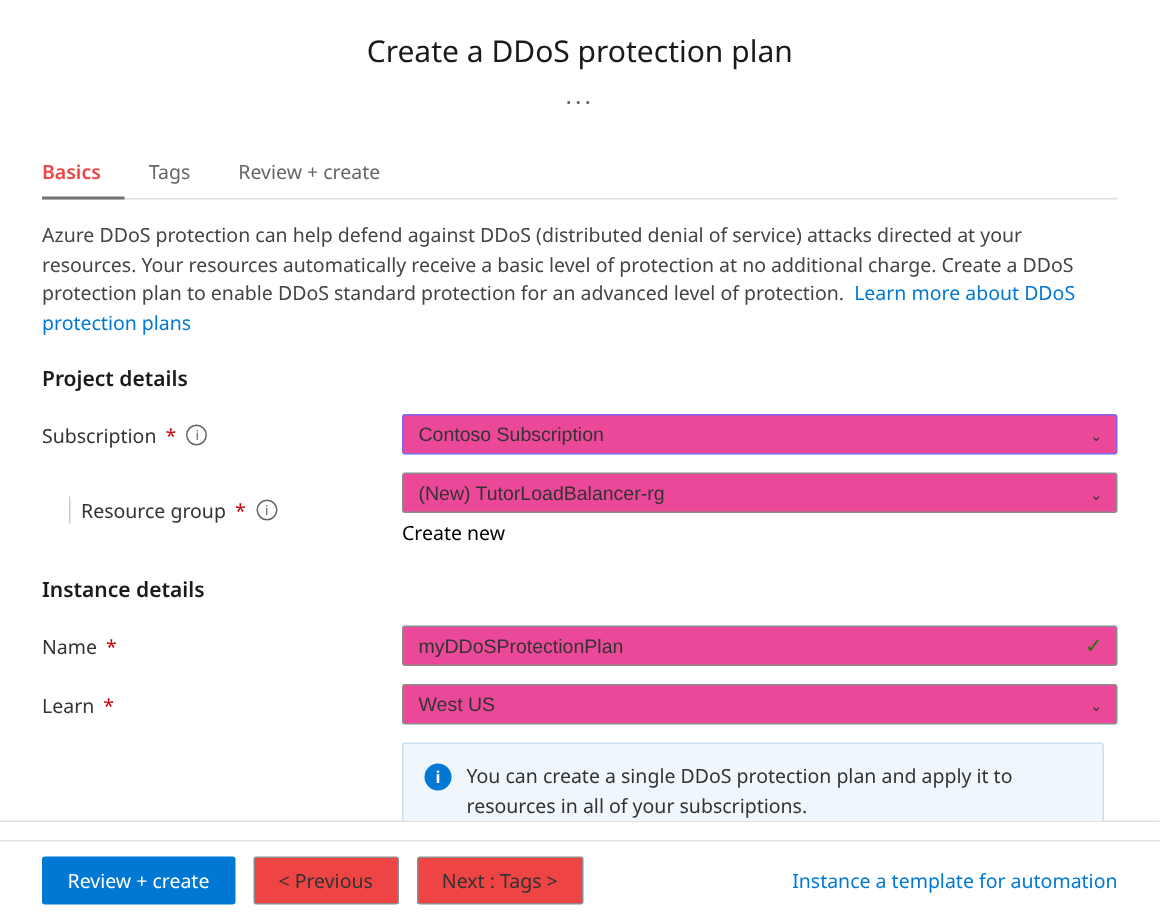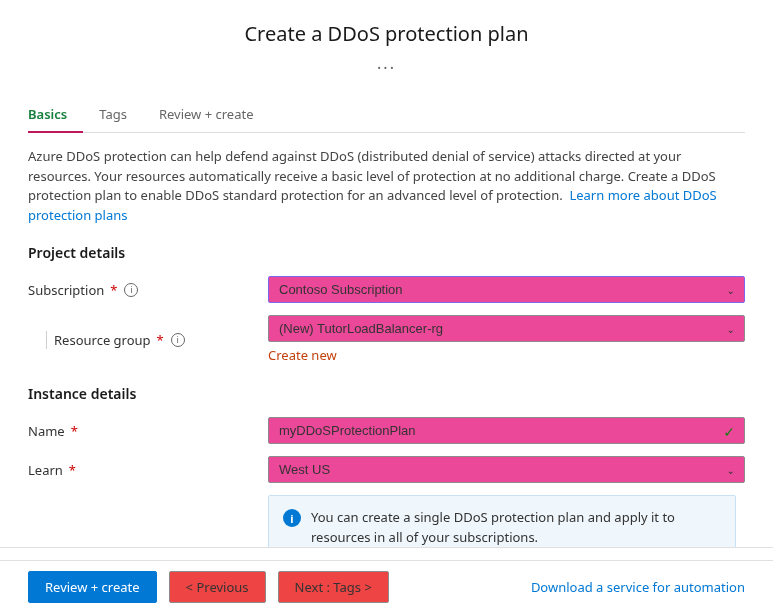--- a/index.html
+++ b/index.html
@@ -59,22 +59,22 @@
       margin-right: 16px;
       font-size: 13px;
       cursor: pointer;
       color: #666;
       border-bottom: 2px solid transparent;
       margin-bottom: -1px;
       text-decoration: none;
     }
 
     .tab.active {
-      color: #15803d;
-      border-bottom: 2px solid #be185d;
+      color: #ef4444;
+      border-bottom: 2px solid #737373;
       font-weight: 600;
     }
 
     
     .description {
       font-size: 13px;
       color: #444;
       line-height: 1.5;
       margin-bottom: 18px;
     }
@@ -177,21 +177,21 @@
       position: absolute;
       right: 10px;
       top: 50%;
       transform: translateY(-50%);
       color: #107c10;
       font-size: 14px;
       pointer-events: none;
     }
 
     .create-new-link {
-      color: #c2410c;
+      color: #000000;
       font-size: 13px;
       cursor: pointer;
       text-decoration: none;
       margin-left: 0;
     }
 
     .rg-row {
       display: flex;
       align-items: center;
     }
@@ -390,16 +390,16 @@
 
   </div>
 
   <div class="divider"></div>
 
   <div class="footer">
     <button class="btn-primary">Review + create</button>
     <button class="btn-secondary">&lt; Previous</button>
     <button class="btn-secondary">Next : Tags &gt;</button>
     <div class="footer-spacer"></div>
-    <a href="#" class="download-link">Download a service for automation</a>
+    <a href="#" class="download-link">Instance a template for automation</a>
   </div>
 
 </div>
 
 </body></html>

